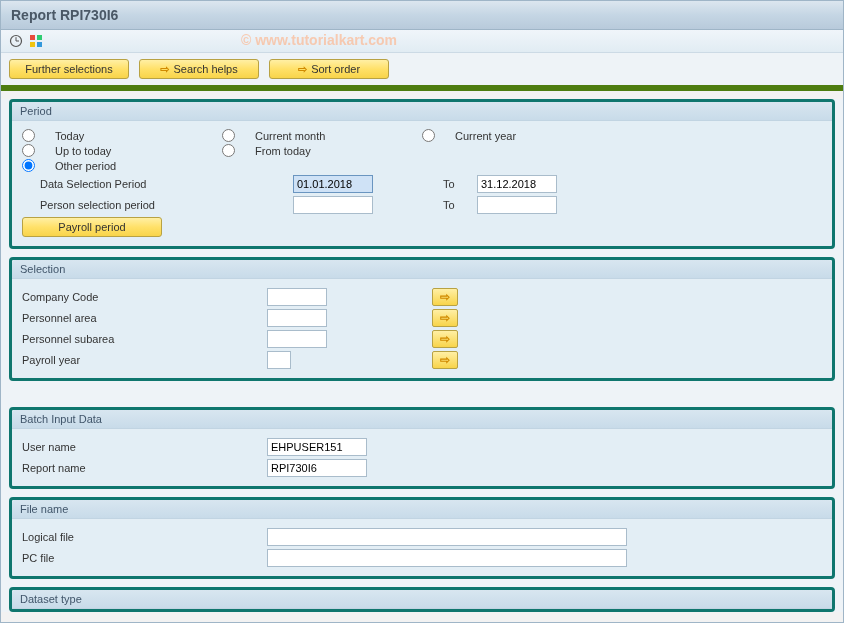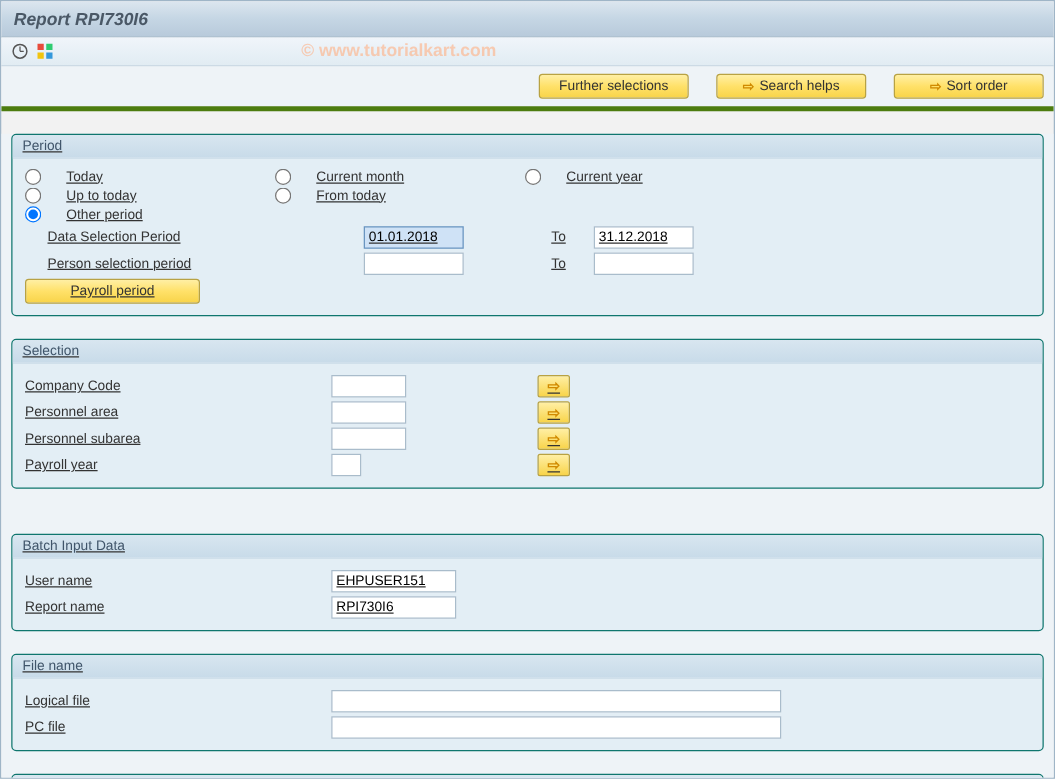--- a/index.html
+++ b/index.html
@@ -12,21 +12,20 @@
       height: 623px;
       overflow: hidden;
       border: 1px solid #9fb5c7;
     }
     .titlebar {
       background: linear-gradient(to bottom, #dce6ef 0%, #c5d6e4 50%, #b8cadb 100%);
       padding: 6px 10px;
       border-bottom: 1px solid #9fb5c7;
       font-size: 14px;
       font-weight: bold;
-      font-style: italic;
       color: #4a5866;
     }
     .iconbar {
       background: linear-gradient(to bottom, #f0f5fa 0%, #e1ecf3 100%);
       padding: 4px 8px;
       border-bottom: 1px solid #ccdae5;
       display: flex;
       gap: 6px;
       position: relative;
     }
@@ -36,24 +35,23 @@
       left: 240px;
       top: 2px;
       color: rgba(255,175,130,.6);
       font-size: 14px;
       font-weight: bold;
       pointer-events: none;
     }
     .toolbar {
       padding: 6px 8px;
       display: flex;
-      gap: 22px;
+      gap: 10px;
       background: #eef3f7;
-      border-bottom: 4px solid #4d7c0f;
-      justify-content: flex-end;
+      border-bottom: 6px solid #4d7c0f;
     }
     .content {
       padding: 0 8px;
       background: #eef3f7;
     }
     .sap-btn {
       display: inline-flex;
       align-items: center;
       justify-content: center;
       gap: 4px;
@@ -62,25 +60,24 @@
       background: linear-gradient(to bottom, #ffefa4 0%, #ffe169 50%, #f8d44a 100%);
       border: 1px solid #b8a243;
       border-radius: 3px;
       font-size: 11px;
       cursor: pointer;
       color: #333;
       min-width: 120px;
     }
     .arrow-right { font-weight: bold; color: #d08a00; }
     .groupbox {
-      margin: 18px 0 8px 0;
+      margin: 8px 0 8px 0;
       background: #e3eef5;
-      border: 1px solid #0f766e;
+      border: 3px solid #0f766e;
       border-radius: 4px;
-      text-decoration: underline;
     }
     .groupbox-title {
       padding: 3px 8px;
       background: linear-gradient(to bottom, #d8e6f0 0%, #c8dbe9 100%);
       border-bottom: 1px solid #c1d4e2;
       border-radius: 4px 4px 0 0;
       color: #40556a;
       font-size: 11px;
     }
     .groupbox-body { padding: 6px 10px; }

